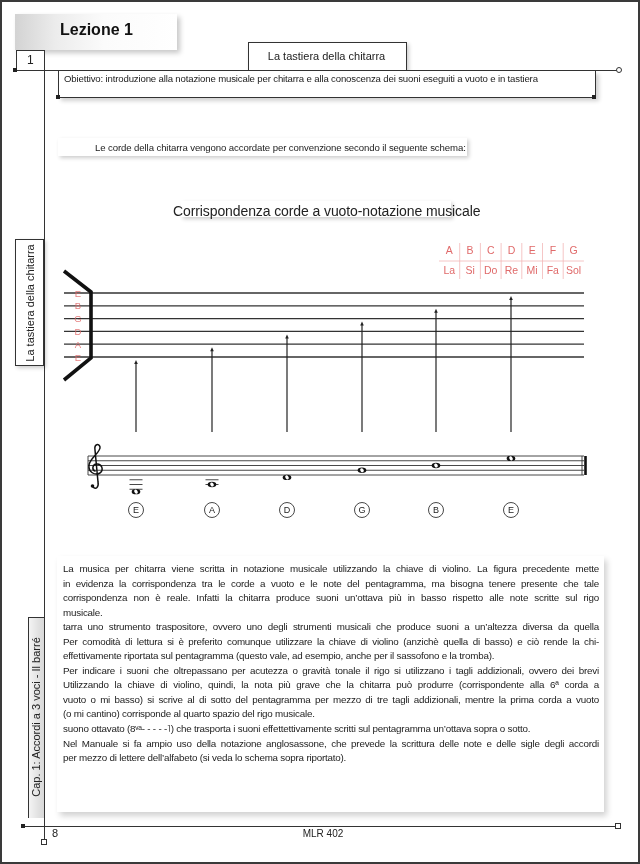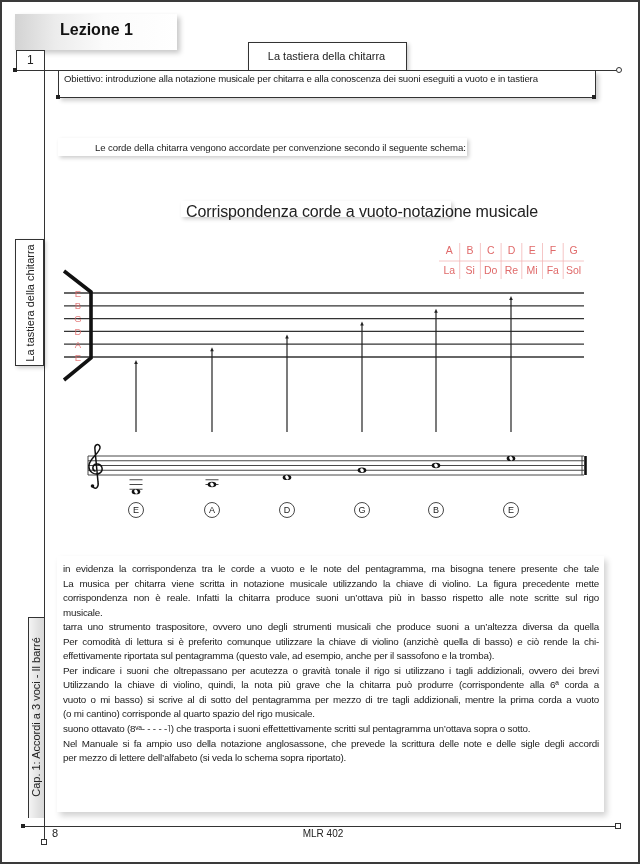--- a/index.html
+++ b/index.html
@@ -19,21 +19,21 @@
   .hrule { height:0; border-top:1px solid #333; }
   .vrule { width:0; border-left:1px solid #333; }
   .dot-sq { width:4px; height:4px; background:#222; }
   .open-sq { width:4px; height:4px; border:1px solid #333; background:#fff; }
   .obj-box { left:58px; top:71px; width:536px; height:26px; border:1px solid #333; border-top:none; background:#fff;
     box-shadow:3px 3px 4px rgba(0,0,0,0.18); }
   .obj-text { left:64px; top:73px; width:525px; font-size:9.6px; white-space:nowrap; letter-spacing:-0.15px; }
   .intro-box { left:58px; top:138px; width:409px; height:18px; background:#fff; box-shadow:2px 2px 4px rgba(0,0,0,0.2); }
   .intro-text { left:63px; top:142px; font-size:9.6px; white-space:nowrap; letter-spacing:-0.1px;margin-left:32px; }
   .diag-title-box { left:181px; top:201px; width:270px; height:16px; background:#fff; box-shadow:2px 2px 4px rgba(0,0,0,0.2); }
-  .diag-title { left:186px; top:203px; font-size:16px; white-space:nowrap; letter-spacing:-0.1px; }
+  .diag-title { left:173px; top:203px; font-size:14px; white-space:nowrap; letter-spacing:-0.1px; }
   .side-tab { left:15px; top:239px; width:27px; height:125px; border:1px solid #333; background:#fff;
     box-shadow:2px 2px 4px rgba(0,0,0,0.2); }
   .side-tab-text { left:15px; top:239px; width:29px; height:127px; }
   .vtext { position:absolute; left:50%; top:50%; transform:translate(-50%,-50%) rotate(-90deg); white-space:nowrap; font-size:11px; }
   .chap-tab { left:28px; top:617px; width:15px; height:200px; border-left:1px solid #333; border-top:1px solid #333;
     background:linear-gradient(to right,#f4f4f4 0%,#e2e2e2 60%,#d8d8d8 100%); }
   .chap-tab-text { left:28px; top:617px; width:16px; height:200px; }
   .text-box { left:57px; top:556px; width:547px; height:256px; background:#fff; box-shadow:3px 4px 6px rgba(0,0,0,0.18); }
   .body-text { left:63px; top:562px; width:536px; font-size:9.8px; letter-spacing:-0.2px; }
   .body-line { height:14.55px; line-height:14.55px; white-space:nowrap; text-align:justify; text-align-last:justify; }
@@ -160,22 +160,22 @@
     <ellipse cx="511" cy="458.375" rx="4.3" ry="2.7" fill="#111"></ellipse>
     <ellipse cx="511" cy="458.375" rx="1.6" ry="2.2" fill="#fff" transform="rotate(-35 511 458.375)"></ellipse>
     <line x1="511" y1="432" x2="511" y2="299" stroke="#222" stroke-width="1.2"></line>
     <polygon points="509.2,300 512.8,300 511,296" fill="#222"></polygon>
     <circle cx="511" cy="510" r="7.5" fill="#fff" stroke="#333" stroke-width="0.9"></circle>
     <text x="511" y="513.3" text-anchor="middle" font-size="9" fill="#222" font-family="Liberation Sans, sans-serif">E</text>
   </svg>
 
 <div class="abs text-box"></div>
 <div class="abs body-text" id="body-text">
+    <div class="body-line">La musica per chitarra viene scritta in notazione musicale utilizzando la chiave di violino. La figura precedente mette</div>
     <div class="body-line">in evidenza la corrispondenza tra le corde a vuoto e le note del pentagramma, ma bisogna tenere presente che tale</div>
-    <div class="body-line">La musica per chitarra viene scritta in notazione musicale utilizzando la chiave di violino. La figura precedente mette</div>
     <div class="body-line">corrispondenza non è reale. Infatti la chitarra produce suoni un’ottava più in basso rispetto alle note scritte sul rigo</div>
     <div class="body-line last">musicale.</div>
     <div class="body-line">tarra uno strumento traspositore, ovvero uno degli strumenti musicali che produce suoni a un’altezza diversa da quella</div>
     <div class="body-line">Per comodità di lettura si è preferito comunque utilizzare la chiave di violino (anzichè quella di basso) e ciò rende la chi-</div>
     <div class="body-line last">effettivamente riportata sul pentagramma (questo vale, ad esempio, anche per il sassofono e la tromba).</div>
     <div class="body-line">Per indicare i suoni che oltrepassano per acutezza o gravità tonale il rigo si utilizzano i tagli addizionali, ovvero dei brevi</div>
     <div class="body-line">Utilizzando la chiave di violino, quindi, la nota più grave che la chitarra può produrre (corrispondente alla 6ª corda a</div>
     <div class="body-line">vuoto o mi basso) si scrive al di sotto del pentagramma per mezzo di tre tagli addizionali, mentre la prima corda a vuoto</div>
     <div class="body-line last">(o mi cantino) corrisponde al quarto spazio del rigo musicale.</div>
     <div class="body-line last">suono ottavato (8ᵛᵃ- - - - -˥) che trasporta i suoni effettettivamente scritti sul pentagramma un’ottava sopra o sotto.</div>

